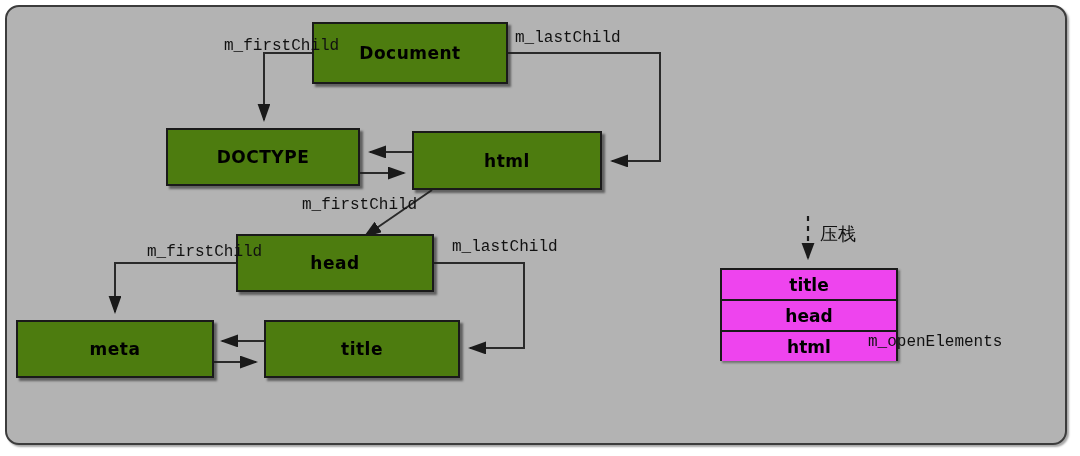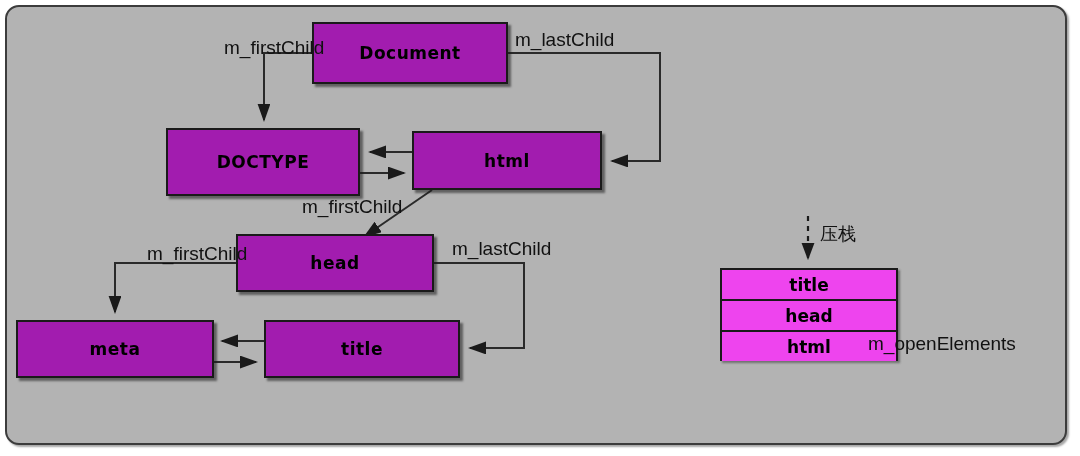--- a/index.html
+++ b/index.html
@@ -30,21 +30,21 @@
   svg.layer {
     position: absolute;
     left: 0;
     top: 0;
     width: 1080px;
     height: 456px;
     pointer-events: none;
   }
   .node {
     position: absolute;
-    background: #a21caf;
+    background: #4d7c0f;
     border: 2px solid #1a1a1a;
     box-sizing: border-box;
     box-shadow: 3px 3px 2px rgba(30,30,30,0.55);
     display: flex;
     align-items: center;
     justify-content: center;
     color: #000000;
     font-family: "DejaVu Sans", sans-serif;
     font-weight: bold;
     font-size: 17px;
@@ -69,22 +69,22 @@
     justify-content: center;
     color: #000000;
     font-family: "DejaVu Sans", sans-serif;
     font-weight: bold;
     font-size: 17px;
   }
   .stack-cell.last { border-bottom: none; }
   .edge-label {
     position: absolute;
     color: #111111;
-    font-family: Liberation Sans, sans-serif;
-    font-size: 19px;
+    font-family: Liberation Mono, monospace;
+    font-size: 16px;
     white-space: nowrap;
   }
   .cjk-label {
     position: absolute;
     color: #111111;
     font-family: "DejaVu Sans", sans-serif;
     font-size: 18px;
     white-space: nowrap;
   }
 </style>
@@ -128,21 +128,21 @@
 
     <g stroke="#1a1a1a" fill="none">
       <path d="M808,216 L808,258" stroke-width="2.2" stroke-dasharray="5,5" marker-end="url(#arrowThick)"></path>
     </g>
   </svg>
 
   <div class="node" style="left:312px; top:22px; width:196px; height:62px;">
     <span>Document</span>
   </div>
 
-  <div class="node" style="left:166px; top:128px; width:194px; height:68px;">
+  <div class="node" style="left:166px; top:128px; width:194px; height:58px;">
     <span>DOCTYPE</span>
   </div>
 
   <div class="node" style="left:412px; top:131px; width:190px; height:59px;">
     <span>html</span>
   </div>
 
   <div class="node" style="left:236px; top:234px; width:198px; height:58px;">
     <span>head</span>
   </div>

